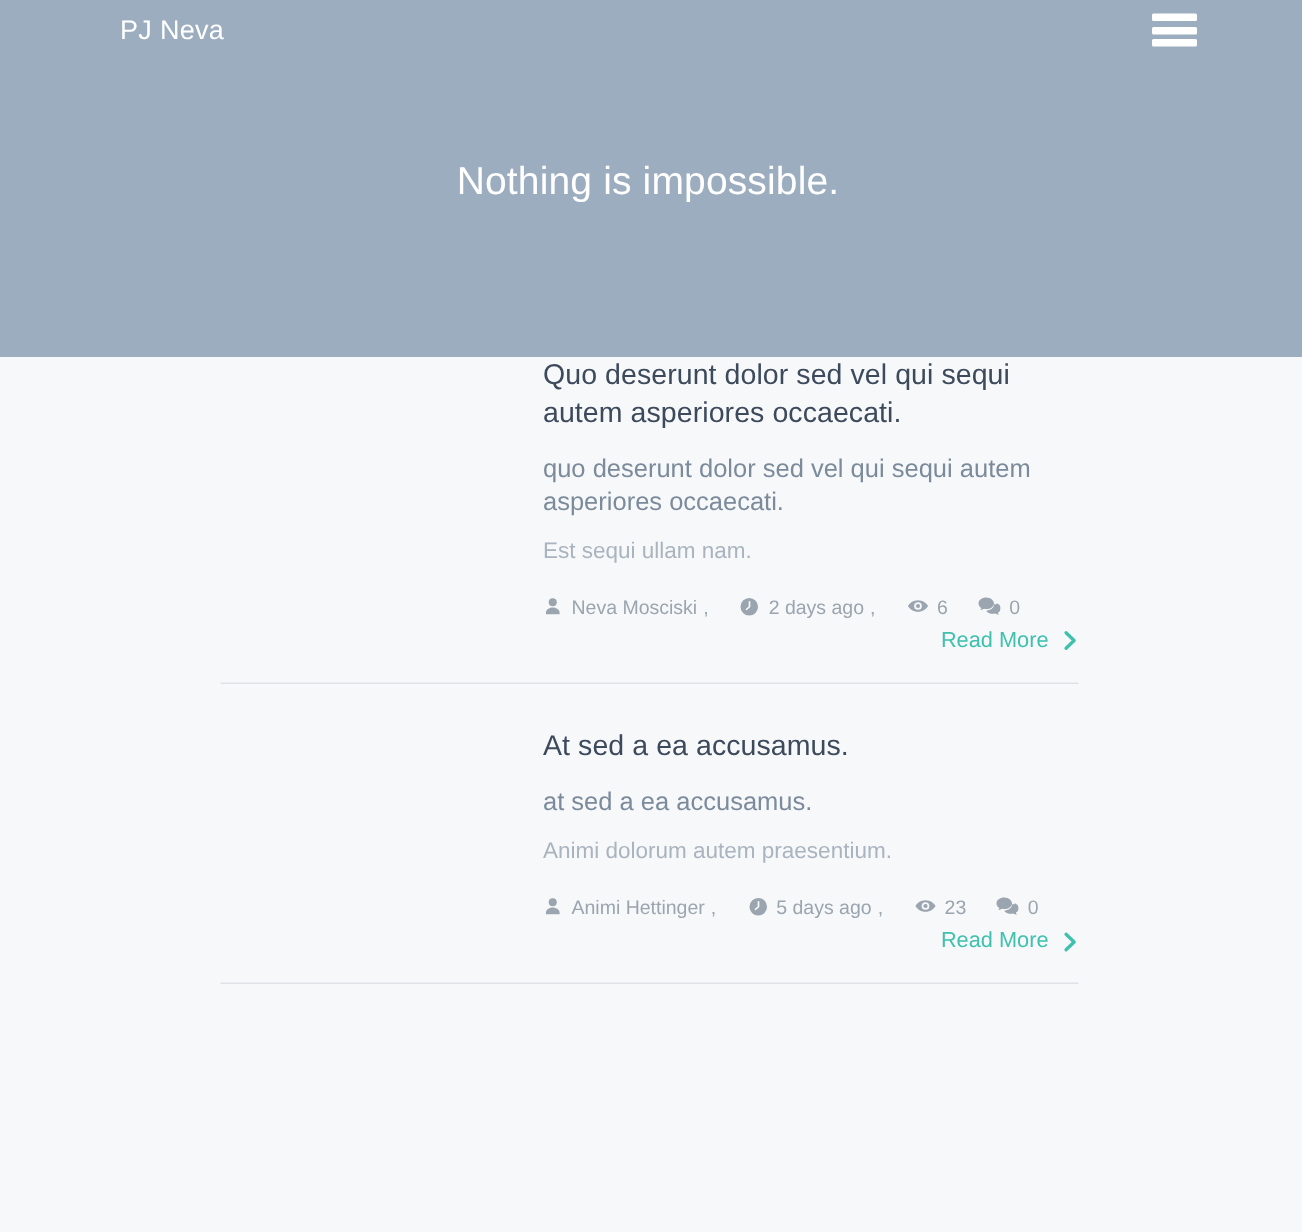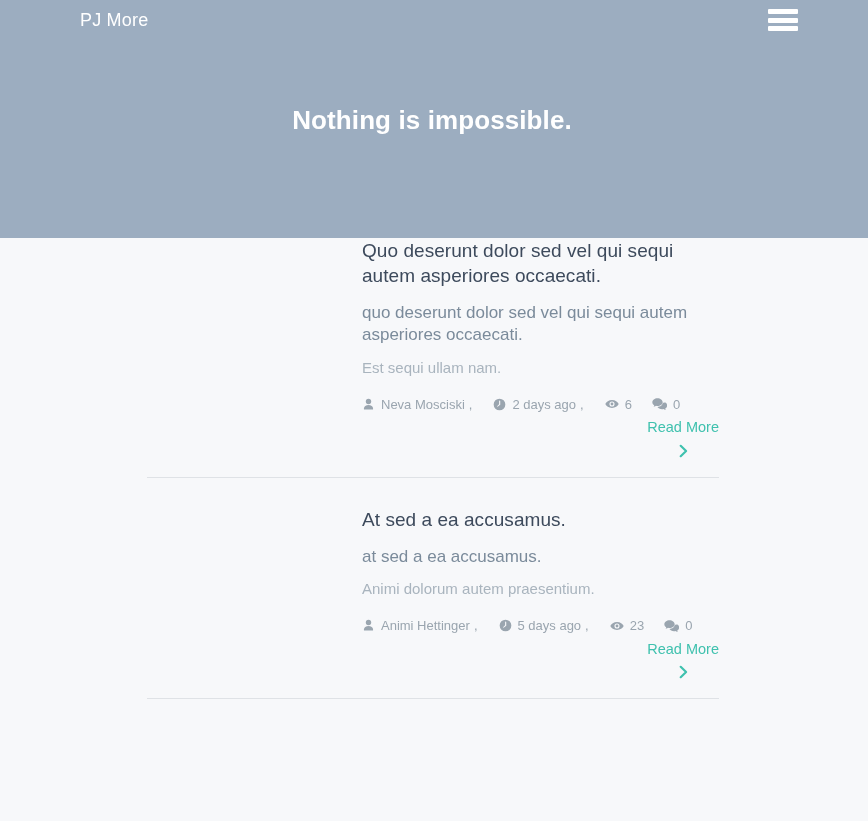--- a/index.html
+++ b/index.html
@@ -63,21 +63,21 @@
   .hero-center {
     position: absolute;
     left: 0; right: 0;
     top: 104px;
     text-align: center;
     padding-right: 4px;
   }
   .hero-title {
     color: #ffffff;
     font-size: 26px;
-    font-weight: 700;
+    font-weight: 400;
     line-height: 1.25;
     margin: 0 0 9px 0;
     letter-spacing: .1px;
   }
   .hero-sub {
     color: #ffffff;
     font-size: 13px;
     font-weight: 700;
     line-height: 1.2;
     margin: 0;
@@ -151,41 +151,40 @@
     text-align: right;
   }
   .readmore {
     color: #3fc1ae;
     font-size: 14.5px;
     text-decoration: none;
     display: inline-flex;
     align-items: center;
     gap: 9px;
     line-height: 1;
-    flex-direction: column;
   }
   .readmore .chev { display: inline-flex; align-items: center; }
 
   .divider {
     height: 1px;
     background: #dfe2e6;
     margin: 19px 0 0 0;
     width: 572px;
   }
   .post-gap { height: 29px; }
 
   svg { display: block; }
 </style>
 </head>
 <body>
 
 <div class="hero">
 
   <div class="navbar">
-    <a class="brand" href="#">PJ More</a>
+    <a class="brand" href="#">PJ Neva</a>
     <div class="hamburger">
       <span></span>
       <span></span>
       <span></span>
     </div>
   </div>
 
   <div class="hero-center">
     <h1 class="hero-title">Nothing is impossible.</h1>
   </div>

